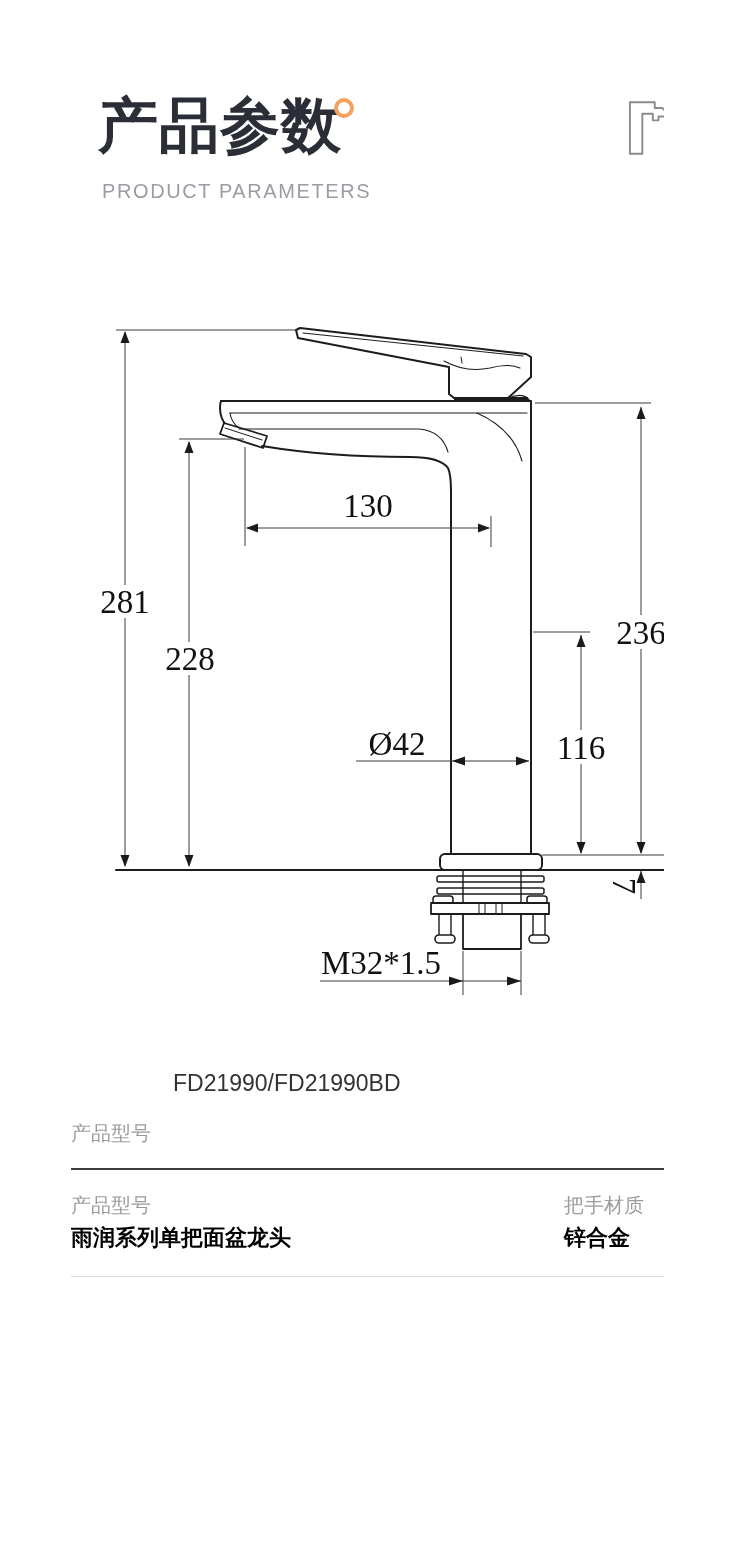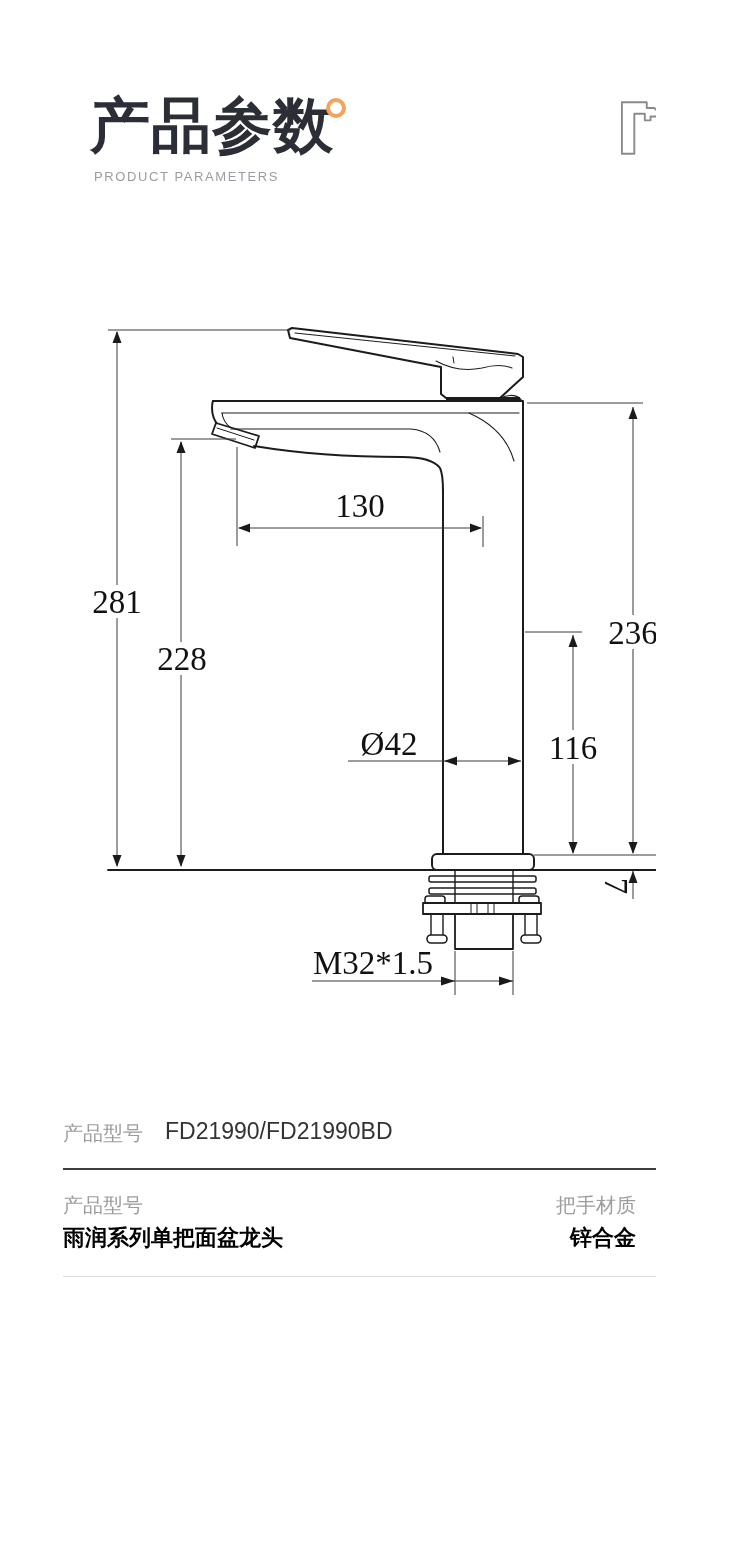--- a/index.html
+++ b/index.html
@@ -1,49 +1,50 @@
 <!DOCTYPE html>
 <html><head>
 <meta charset="utf-8">
 <style>
   html,body{margin:0;padding:0;background:#fff;}
   .page{
     position:relative;width:656px;height:1549px;background:#ffffff;overflow:hidden;
     font-family:"Liberation Sans","DejaVu Sans",sans-serif;
+    margin-left:8px;
   }
   
   .title{
     position:absolute;left:90px;top:96px;font-size:60px;font-weight:900;
     color:#2b2e36;letter-spacing:1px;line-height:1;
   }
   .accent-ring{
     position:absolute;left:326px;top:98px;width:12px;height:12px;
     border:4px solid #F3A35D;border-radius:50%;
   }
   .subtitle{
-    position:absolute;left:94px;top:170px;font-size:13px;color:#999da3;
+    position:absolute;left:94px;top:181px;font-size:20px;color:#999da3;
     letter-spacing:1.6px;line-height:1;
   }
   .corner-icon{position:absolute;left:620px;top:100px;}
   
   .drawing{position:absolute;left:0;top:300px;}
   .dimtext{
     font-family:"Liberation Serif","DejaVu Serif",serif;
     font-size:33px;fill:#111;
   }
   
   .model-label{position:absolute;left:63px;top:1121px;font-size:20px;color:#9c9c9c;line-height:1.2;}
-  .model-value{position:absolute;left:165px;top:1118px;font-size:23px;color:#333;font-weight:500;line-height:1.2;}
+  .model-value{position:absolute;left:165px;top:1070px;font-size:23px;color:#333;font-weight:500;line-height:1.2;}
   .divider-dark{position:absolute;left:63px;top:1168px;width:624px;height:2px;background:#3c3c3c;}
   .divider-light{position:absolute;left:63px;top:1276px;width:624px;height:1px;background:#dcdcdc;}
   
   .spec-col{position:absolute;top:1193px;}
   .spec-col .lbl{font-size:20px;color:#9c9c9c;line-height:1.2;}
   .spec-col .val{margin-top:8px;font-size:22px;color:#000000;font-weight:700;line-height:1.2;}
-  .col-1{left:63px;} .col-2{left:347px;} .col-3{left:556px;text-align:right;}
+  .col-1{left:63px;} .col-2{left:347px;} .col-3{left:556px;}
 </style>
 </head>
 <body>
 
 <div class="page">
 
   <div class="title">产品参数</div>
   <div class="accent-ring" style="border-color: rgb(243, 163, 93);"></div>
   <div class="subtitle">PRODUCT PARAMETERS</div>
 

